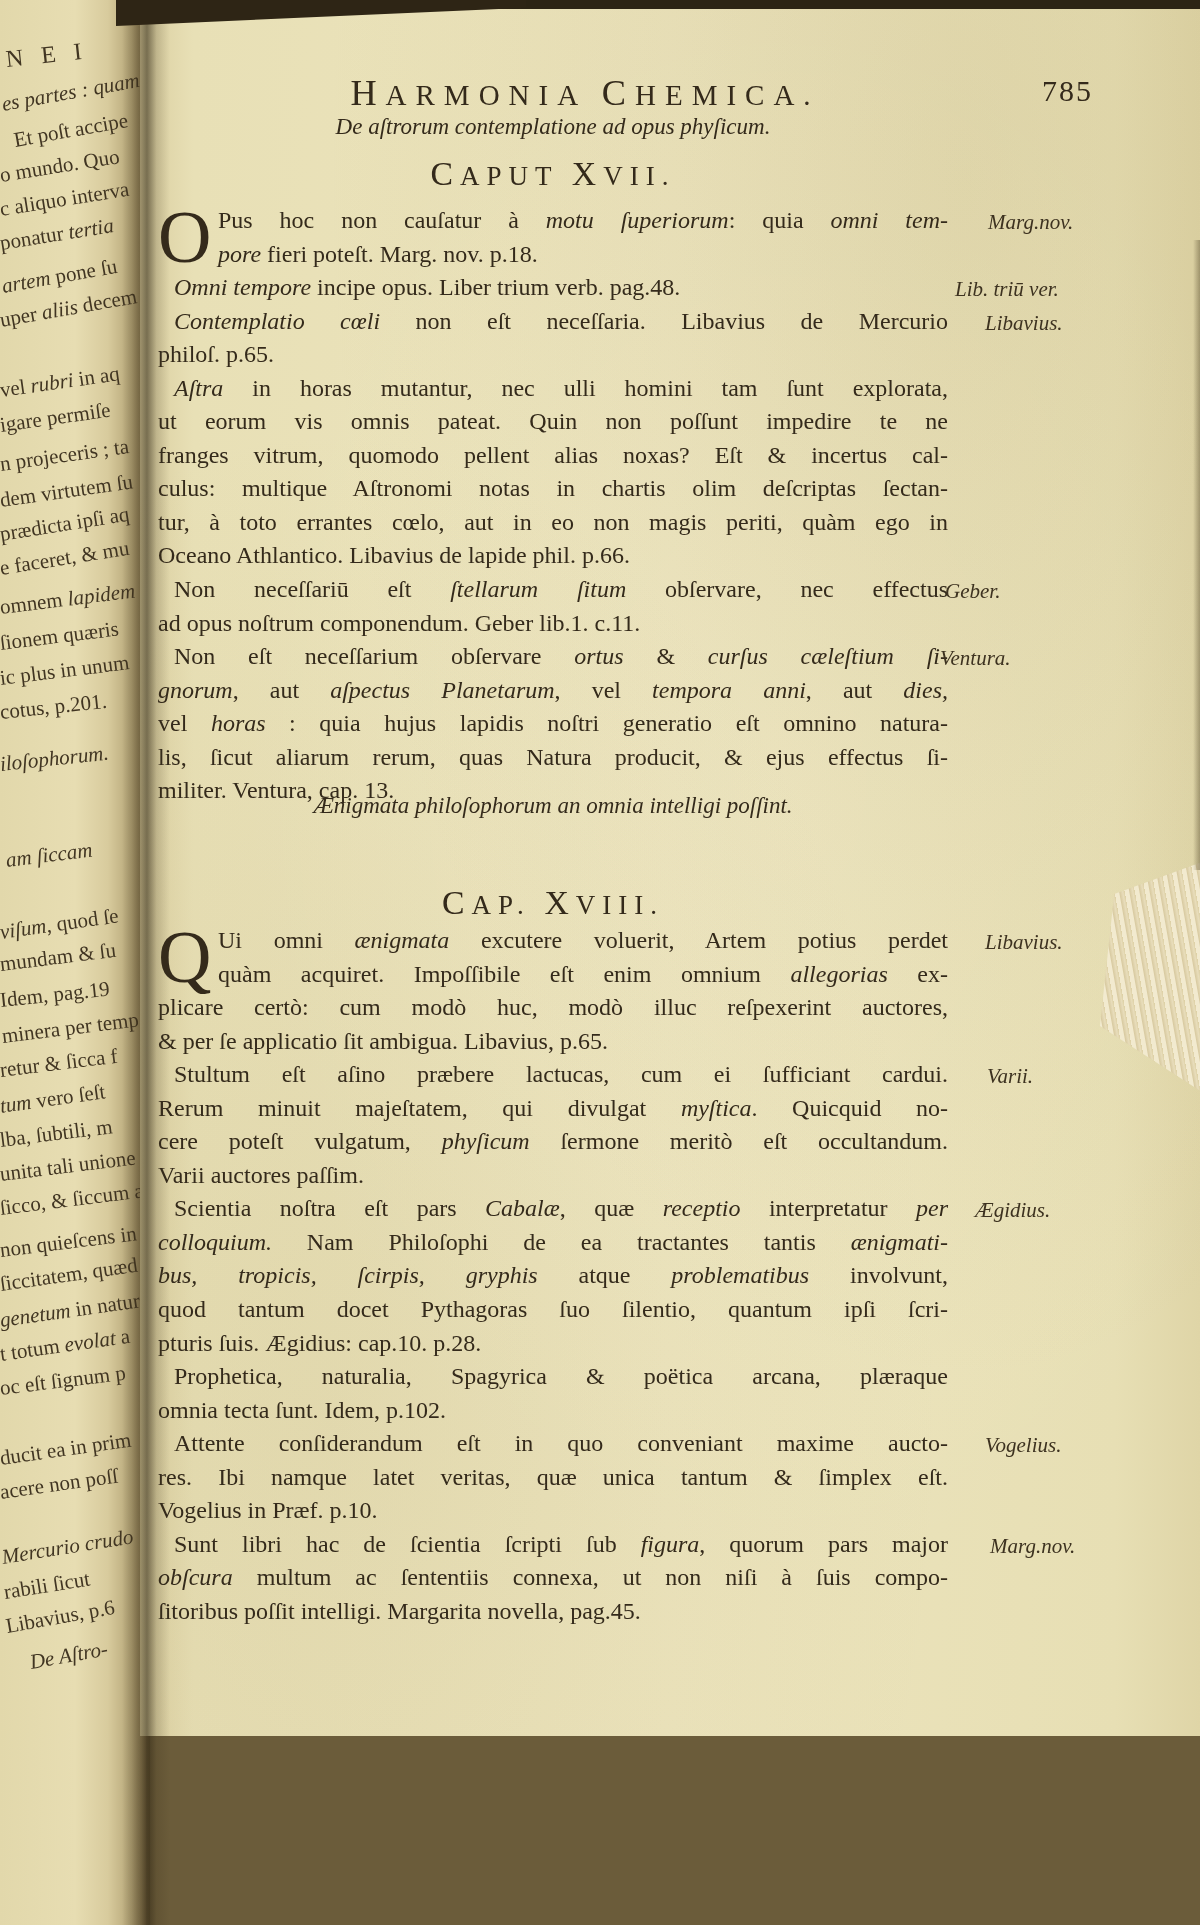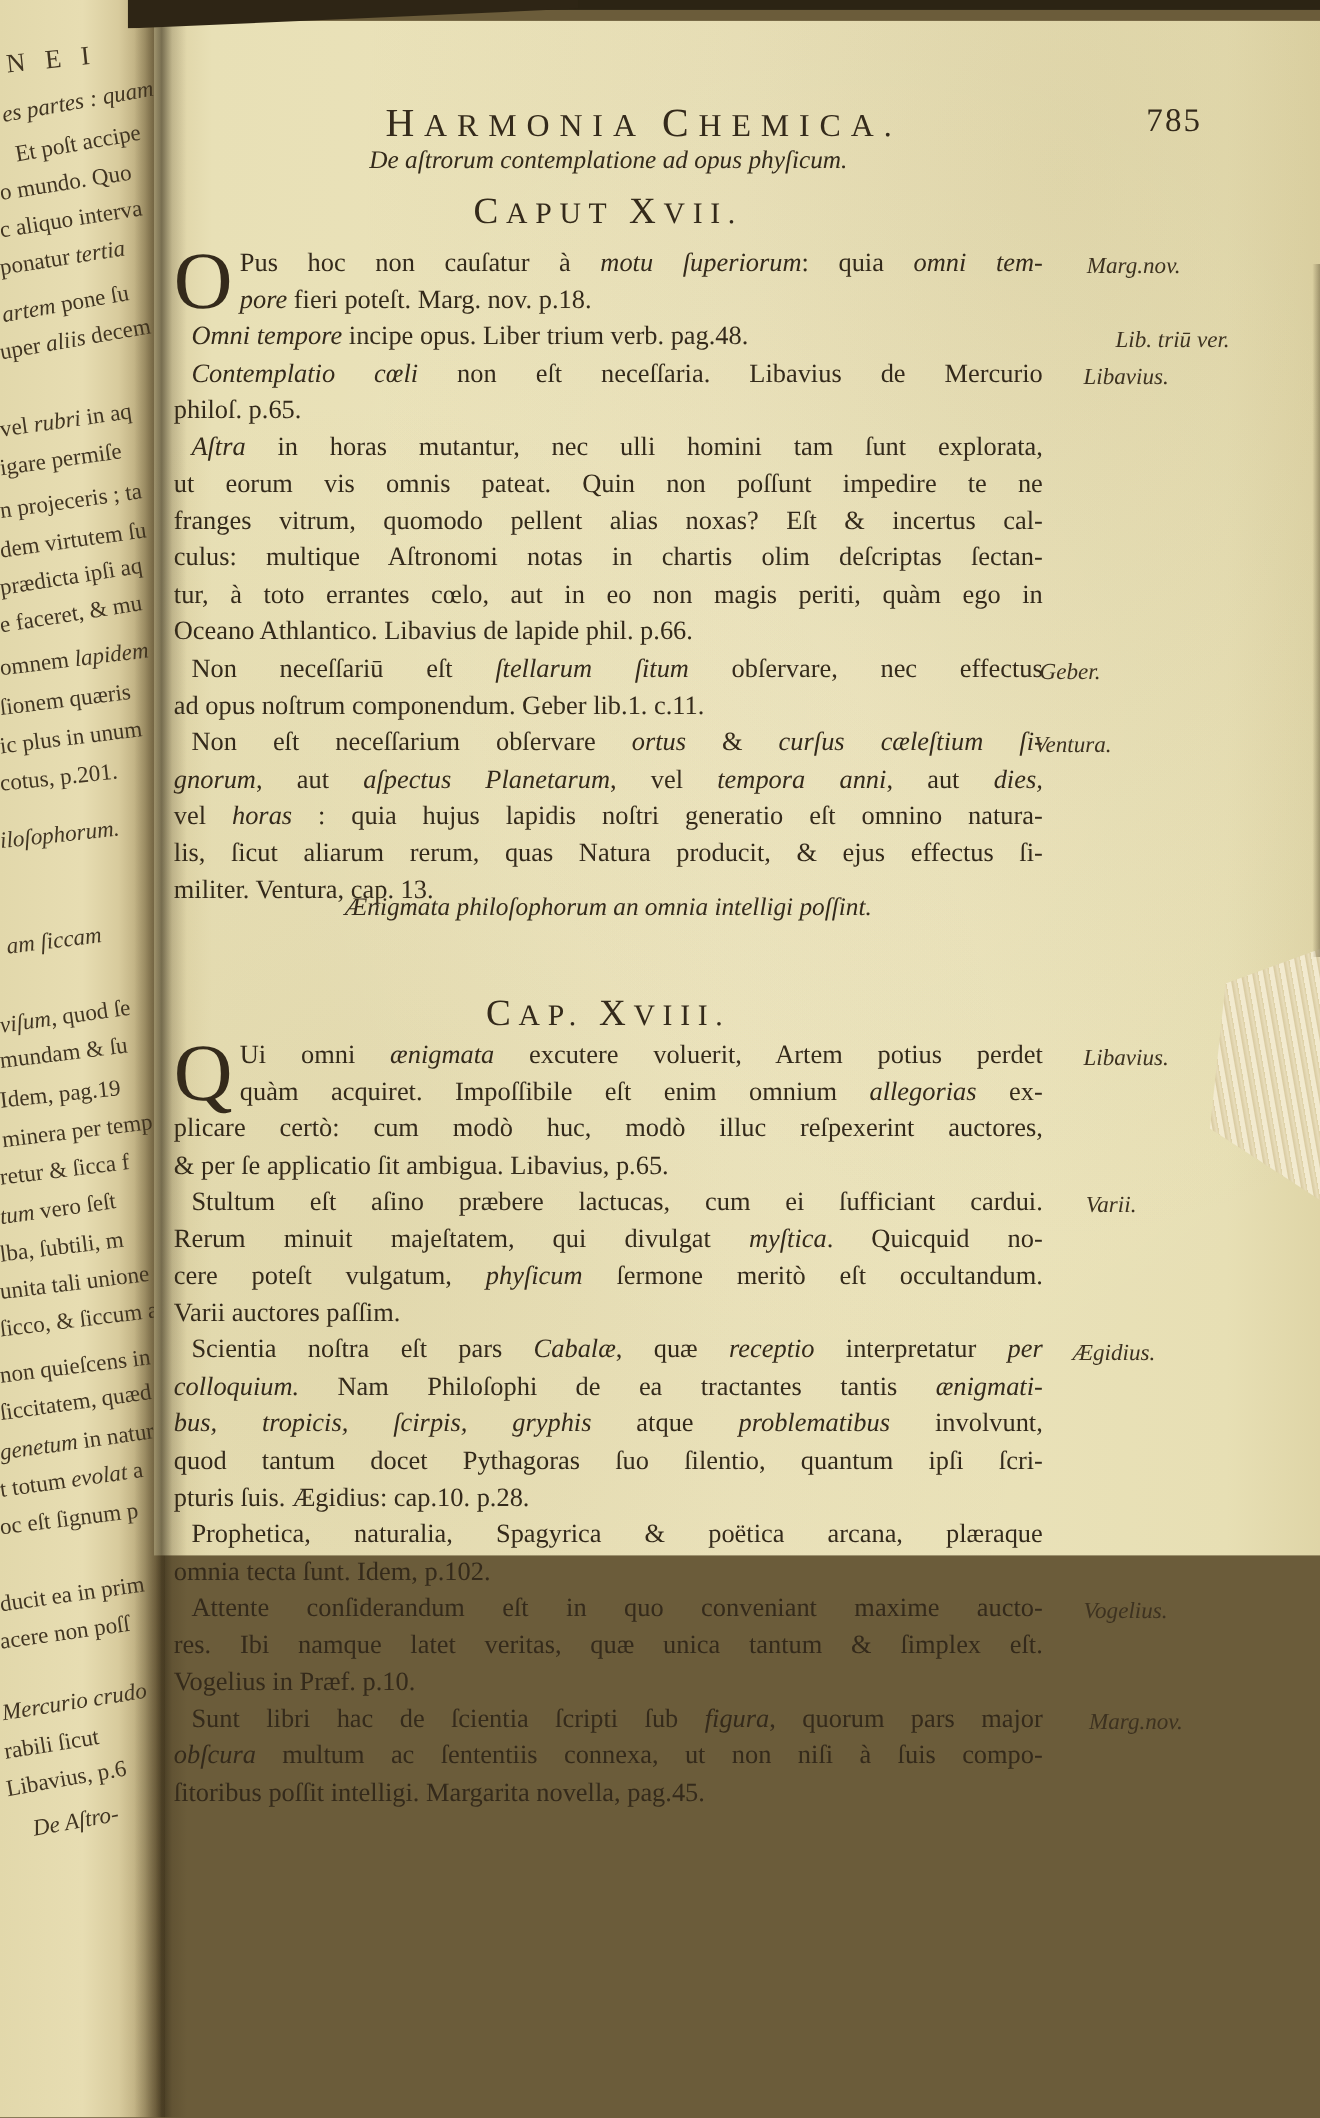--- a/index.html
+++ b/index.html
@@ -16,27 +16,26 @@
     z-index:1;
   }
   .frag{position:absolute;font-size:21px;white-space:nowrap;color:#413522;transform-origin:left center;}
   
   #gutter{
     position:absolute;left:122px;top:0;width:48px;height:1925px;z-index:3;pointer-events:none;
     background:linear-gradient(90deg,rgba(56,45,24,0) 0%,rgba(56,45,24,.40) 40%,rgba(38,30,14,.55) 52%,rgba(56,45,24,.18) 72%,rgba(56,45,24,0) 100%);
   }
   
   #mainpage{
-    position:absolute;left:140px;top:0;width:1060px;height:1395px;z-index:2;
+    position:absolute;left:140px;top:0;width:1060px;height:1736px;z-index:2;
     background:
       radial-gradient(ellipse at 78% 10%, rgba(158,138,80,.14), transparent 55%),
       radial-gradient(ellipse at 18% 82%, rgba(158,138,80,.10), transparent 50%),
       radial-gradient(ellipse at 60% 45%, rgba(255,250,225,.20), transparent 60%),
       linear-gradient(90deg,#d9cd9e 0%,#e8e0b6 5%,#ece4bd 50%,#e7dfb4 92%,#dfd5a7 100%);
-    margin-top: 19px;
   }
   #topband{position:absolute;left:118px;right:0;top:0;height:9px;background:#2c2414;z-index:4;}
   #topwedge{position:absolute;left:116px;top:0;width:410px;height:26px;background:#2e2515;
     clip-path:polygon(0 0,100% 0,100% 30%,0 100%);z-index:4;}
   #runhead{position:absolute;left:30px;top:72px;width:830px;text-align:center;
     font-size:29px;letter-spacing:9px;white-space:nowrap;}
   .bc{font-size:1.25em;}
   #pagenum{position:absolute;left:902px;top:74px;font-size:30px;letter-spacing:2px;}
   #textcol{position:absolute;left:18px;top:0;width:790px;height:1925px;}
   .h-italic{position:absolute;width:100%;text-align:center;font-style:italic;font-size:23px;white-space:nowrap;}
@@ -120,21 +119,21 @@
   <div id="textcol">
     <div id="h1" class="h-italic">De aſtrorum contemplatione ad opus phyſicum.</div>
     <div id="c1" class="caput"><span class="bc">C</span>APUT <span class="bc">X</span>VII.</div>
     <div id="b1">
         <div class="para">
           <span class="dropcap">O</span>
           <div class="line j dc"><span>Pus hoc non cauſatur à </span><span class="it">motu ſuperiorum</span><span>: quia </span><span class="it">omni tem-</span><span class="mn" style="left: 830px;">Marg.nov.</span></div>
           <div class="line dc"><span class="it">pore</span><span> fieri poteſt. Marg. nov. p.18.</span></div>
         </div>
         <div class="para">
-          <div class="line ind"><span class="it">Omni tempore</span><span> incipe opus.  Liber trium verb. pag.48.</span><span class="mn" style="left: 856px; font-family: Liberation Serif, serif;">Lib. triū ver.</span></div>
+          <div class="line ind"><span class="it">Omni tempore</span><span> incipe opus.  Liber trium verb. pag.48.</span><span class="mn" style="left: 797px; font-family: Liberation Serif, serif;">Lib. triū ver.</span></div>
         </div>
         <div class="para">
           <div class="line j ind"><span class="it">Contemplatio cœli</span><span> non eſt neceſſaria.  Libavius de Mercurio</span><span class="mn" style="left: 827px;">Libavius.</span></div>
           <div class="line"><span>philoſ. p.65.</span></div>
         </div>
         <div class="para">
           <div class="line j ind"><span class="it">Aſtra</span><span> in horas mutantur, nec ulli homini tam ſunt explorata,</span></div>
           <div class="line j"><span>ut eorum vis omnis pateat.  Quin non poſſunt impedire te ne</span></div>
           <div class="line j"><span>franges vitrum, quomodo pellent alias noxas? Eſt &amp; incertus cal-</span></div>
           <div class="line j"><span>culus: multique Aſtronomi notas in chartis olim deſcriptas ſectan-</span></div>

